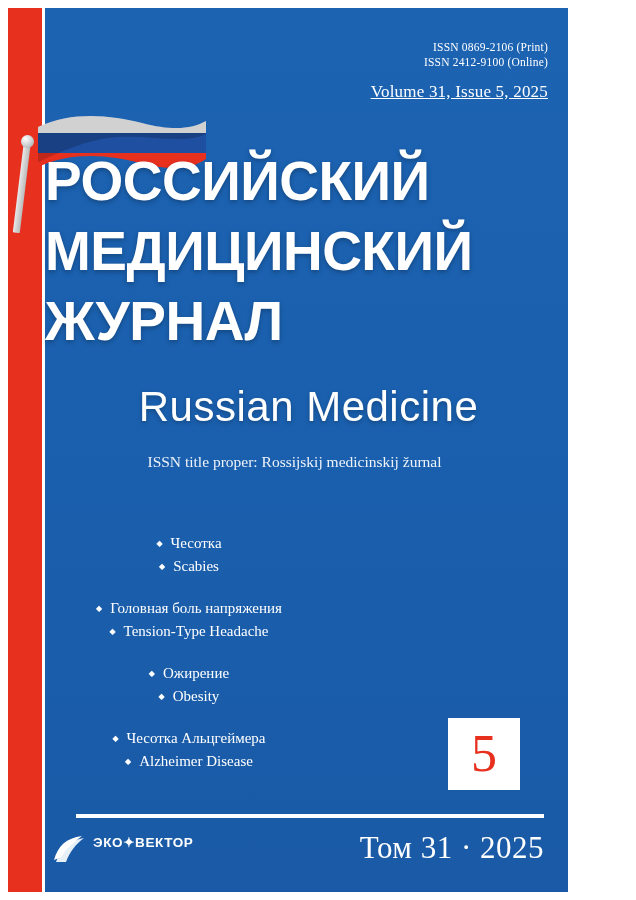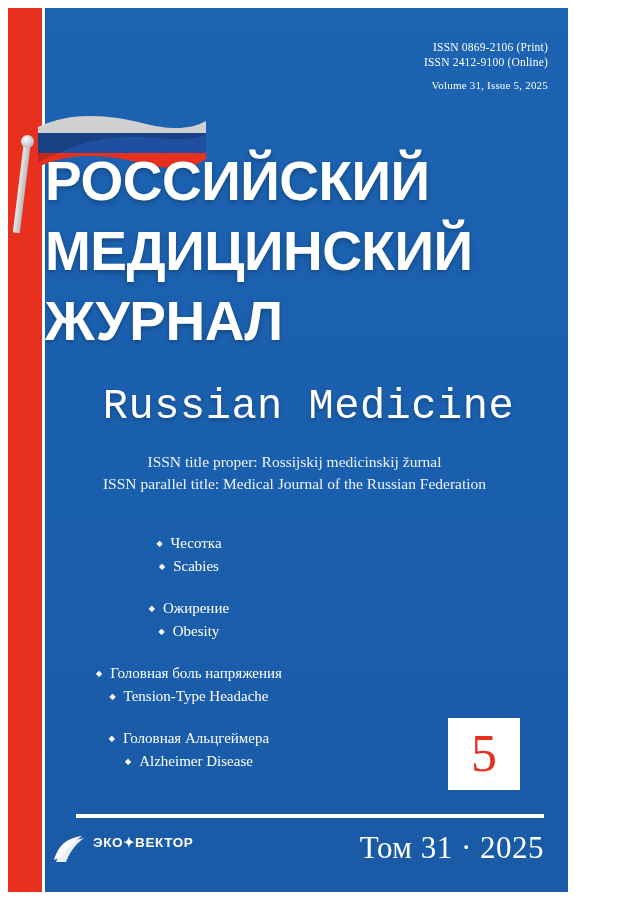--- a/index.html
+++ b/index.html
@@ -67,22 +67,23 @@
     position: absolute;
     right: 20px;
     top: 32px;
     text-align: right;
     color: #ffffff;
     font-size: 11.5px;
     line-height: 15px;
     letter-spacing: 0.2px;
   }
   .issn-block .vol {
-    margin-top: 8px;
-    font-size: 11px;
+    margin-top: 14px;
+    font-size: 17px;
+    text-decoration: underline;
   }
 
   
   .flag-wrap {
     position: absolute;
     left: 10px;
     top: 105px;
     width: 190px;
     height: 120px;
   }
@@ -132,21 +133,21 @@
   }
   .title-ru .l2, .title-ru .l3 { display: block; }
 
   .title-en {
     position: absolute;
     left: 37px;
     right: 24px;
     top: 375px;
     text-align: center;
     color: #ffffff;
-    font-family: Liberation Mono, monospace;
+    font-family: Liberation Sans, sans-serif;
     font-size: 42px;
     line-height: 48px;
     letter-spacing: 0.5px;
     text-shadow: 0 2px 4px rgba(0,0,0,0.25);
     padding-left: 28px;
   }
 
   .issn-titles {
     position: absolute;
     left: 37px;
@@ -292,38 +293,37 @@
     <div class="title-ru">
       <span class="l1">РОССИЙСКИЙ</span>
       <span class="l2">МЕДИЦИНСКИЙ</span>
       <span class="l3">ЖУРНАЛ</span>
     </div>
 
     <div class="title-en">Russian Medicine</div>
 
     <div class="issn-titles">
       <span class="row">ISSN title proper: Rossijskij medicinskij žurnal</span>
-      <span class="row">ISSN parallel title: Medical Journal of the Russian Federation</span>
     </div>
 
     <div class="topics">
       <div class="topic">
         <span class="ru">Чесотка</span>
         <span class="en">Scabies</span>
       </div>
       <div class="topic">
+        <span class="ru">Головная боль напряжения</span>
+        <span class="en">Tension-Type Headache</span>
+      </div>
+      <div class="topic">
         <span class="ru">Ожирение</span>
         <span class="en">Obesity</span>
       </div>
       <div class="topic">
-        <span class="ru">Головная боль напряжения</span>
-        <span class="en">Tension-Type Headache</span>
-      </div>
-      <div class="topic">
-        <span class="ru">Головная Альцгеймера</span>
+        <span class="ru">Чесотка Альцгеймера</span>
         <span class="en">Alzheimer Disease</span>
       </div>
     </div>
 
     <div class="issue-box">
       <span class="num">5</span>
     </div>
 
     <div class="rule"></div>
 

